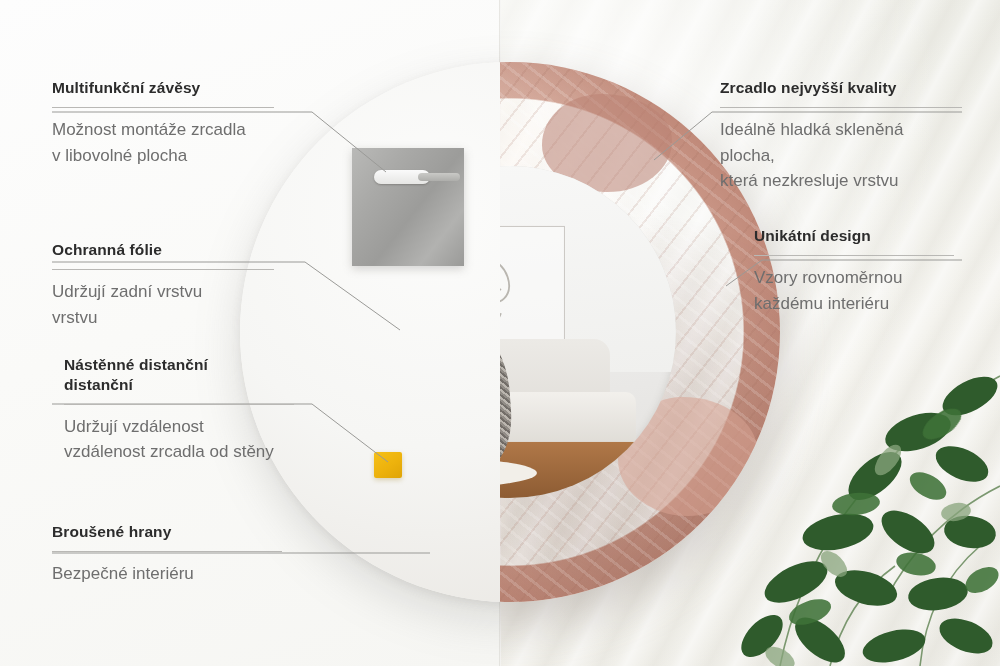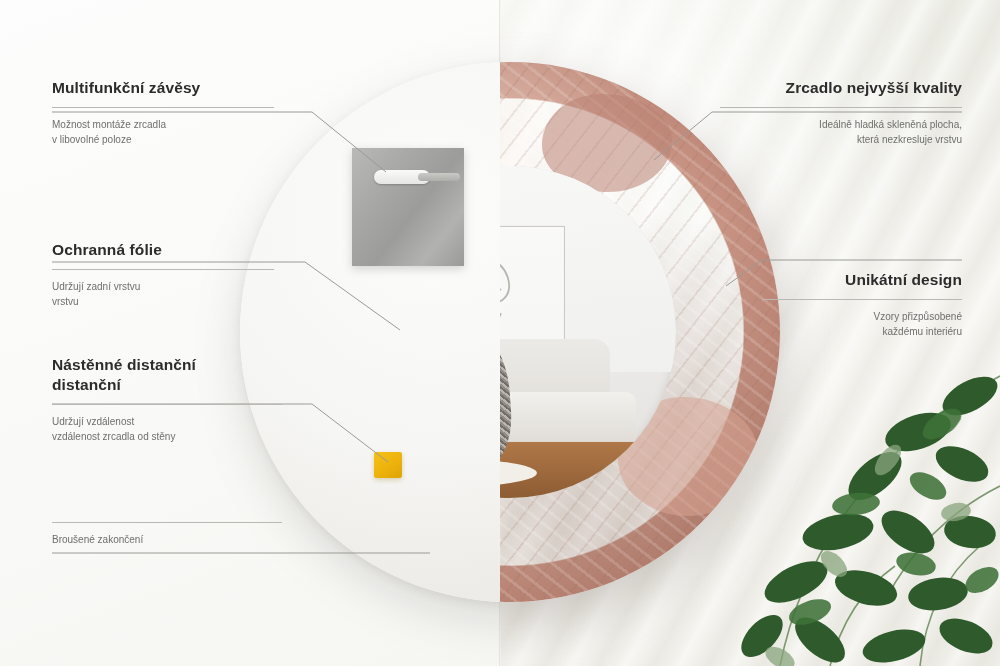--- a/index.html
+++ b/index.html
@@ -92,30 +92,30 @@
   .spacer{position:absolute;left:374px;top:452px;width:28px;height:26px;border-radius:2px;
     background:linear-gradient(145deg,#f6c017 0%,#edb20c 55%,#dfa407 100%);
     box-shadow:0 2px 5px rgba(150,115,10,.28);}
 
   
   .lines{position:absolute;left:0;top:0;width:1000px;height:666px;pointer-events:none;}
 
   
   .block{position:absolute;}
   .block h3{margin:0 0 9px 0;font-size:15.5px;font-weight:700;color:#2c2c2c;letter-spacing:.1px;line-height:1.28;}
-  .block p{margin:9px 0 0 0;font-size:10px;font-weight:400;color:#6e6e6e;line-height:1.52;}
+  .block p{margin:9px 0 0 0;font-size:17px;font-weight:400;color:#6e6e6e;line-height:1.52;}
   .rule{height:1px;background:#b9b8b5;width:100%;}
-  .block.right{text-align:right;}
+  .block.right{}
 
   .b1{left:52px;top:78px;width:222px;}
   .b2{left:52px;top:240px;width:222px;}
-  .b3{left:52px;top:355px;width:230px;}
+  .b3{left:64px;top:355px;width:230px;}
   .b4{left:52px;top:522px;width:230px;}
   .b5{right:38px;top:78px;width:242px;}
-  .b6{right:38px;top:226px;width:200px;margin-top:44px;}
+  .b6{right:46px;top:226px;width:200px;}
 
   
   .foliage{position:absolute;right:0;bottom:0;width:330px;height:330px;pointer-events:none;}
 </style>
 </head>
 <body>
 
 <div class="stage">
 
   <div class="half-left"></div>
@@ -212,21 +212,21 @@
       <path d="M962 112 H712 L654 160"></path>
       <path d="M962 260 H762 L726 286"></path>
     </g>
   </svg>
 
   <div class="block b1">
     <h3>Multifunkční závěsy</h3>
     <div class="rule"></div>
     <p>
       <span>Možnost montáže zrcadla</span><br>
-      <span>v libovolné poloze</span>
+      <span>v libovolné plocha</span>
     </p>
   </div>
 
   <div class="block b2">
     <h3>Ochranná fólie</h3>
     <div class="rule"></div>
     <p>
       <span>Udržují zadní vrstvu</span><br>
       <span>vrstvu</span>
     </p>
@@ -238,37 +238,38 @@
       <span>distanční</span>
     </h3>
     <div class="rule"></div>
     <p>
       <span>Udržují vzdálenost</span><br>
       <span>vzdálenost zrcadla od stěny</span>
     </p>
   </div>
 
   <div class="block b4">
-    <div class="rule"></div>
-    <p>
-      <span>Broušené zakončení</span>
+    <h3>Broušené hrany</h3>
+    <div class="rule"></div>
+    <p>
+      <span>Bezpečné interiéru</span>
     </p>
   </div>
 
   <div class="block right b5">
     <h3>Zrcadlo nejvyšší kvality</h3>
     <div class="rule"></div>
     <p>
       <span>Ideálně hladká skleněná plocha,</span><br>
       <span>která nezkresluje vrstvu</span>
     </p>
   </div>
 
   <div class="block right b6">
     <h3>Unikátní design</h3>
     <div class="rule"></div>
     <p>
-      <span>Vzory přizpůsobené</span><br>
+      <span>Vzory rovnoměrnou</span><br>
       <span>každému interiéru</span>
     </p>
   </div>
 
 </div>
 
 </body></html>

